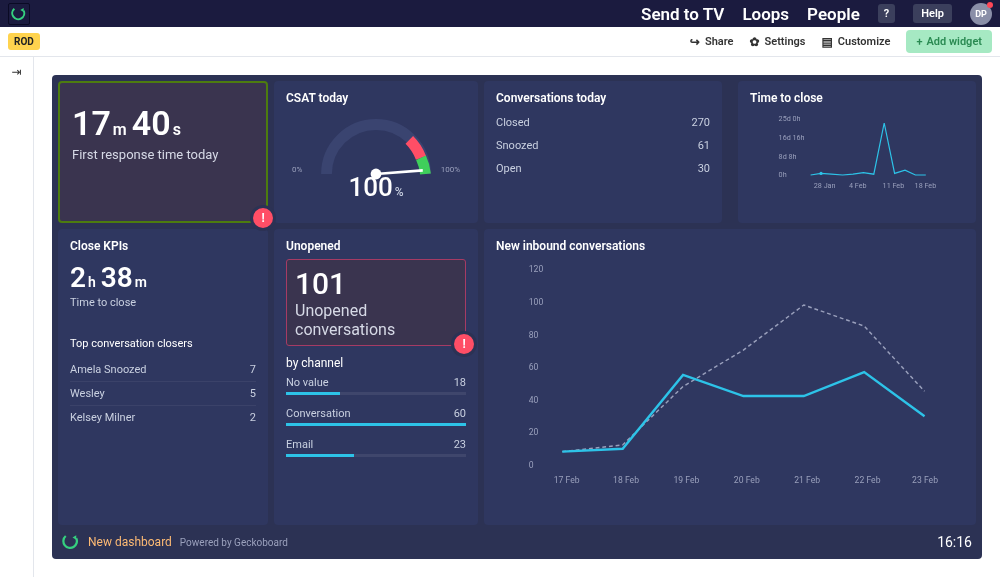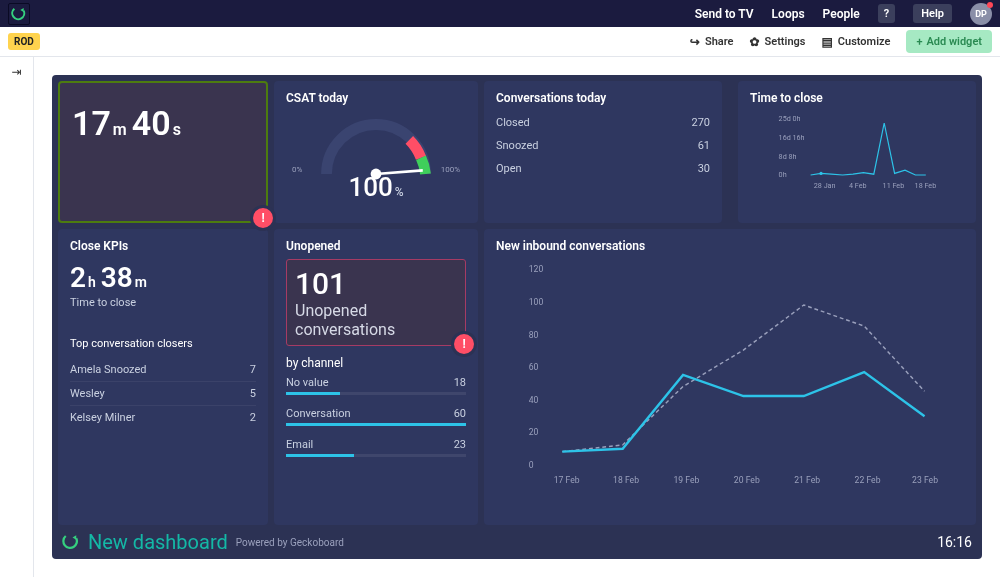--- a/index.html
+++ b/index.html
@@ -21,21 +21,21 @@
   }
   .topbar .logo-sq {
     width: 22px; height: 22px;
     background: #1b1b3f;
     border: 1px solid #0a0a24;
     display: flex; align-items: center; justify-content: center;
     border-radius: 2px;
   }
   .logo-sq svg { width: 16px; height: 16px; }
   .topbar-right { display: flex; align-items: center; gap: 18px; }
-  .topbar-right .nav-link { color: #fff; font-size: 12px; font-weight: 600; cursor: pointer; }
+  .topbar-right .nav-link { color: #fff; font-size: 17px; font-weight: 600; cursor: pointer; }
   .help-btn, .q-btn {
     background: #3b3f5c; color: #fff; font-size: 11px; font-weight: 600;
     padding: 3px 8px; border-radius: 3px; cursor: pointer;
   }
   .q-btn { padding: 3px 6px; }
   .avatar {
     width: 22px; height: 22px; border-radius: 50%; background: #8a8fa8;
     color: #fff; font-size: 9px; font-weight: 700; display: flex;
     align-items: center; justify-content: center; position: relative;
   }
@@ -143,21 +143,21 @@
   .chartcard svg { width:100%; height:230px; }
   .axis-lbl { font-size:9px; fill:#9aa0bc; }
   
   .footer {
     grid-column: 1 / 4;
     display:flex; align-items:center; justify-content:space-between;
     padding: 0 4px;
   }
   .footer-left { display:flex; align-items:center; gap:8px; }
   .footer-logo { width:18px; height:18px; }
-  .footer .dn { color:#14b8a6; font-size:20px; }
+  .footer .dn { color:#fdba74; font-size:12px; }
   .footer .pb { color:#9aa0bc; font-size:10px; }
   .footer .clock { color:#fff; font-size:14px; }
   
   .mini svg { width:100%; height:80px; }
 </style>
 </head>
 <body>
 
 <div class="topbar">
   <div class="logo-sq">
@@ -206,20 +206,21 @@
     <div class="dashboard">
       <div class="dash-grid">
 
         <div class="card frt">
           <div class="big">
             <span>17</span>
             <span class="u">m</span>
             <span>40</span>
             <span class="u">s</span>
           </div>
+          <div class="sub">First response time today</div>
           <div class="alert-dot">!</div>
         </div>
 
         <div class="card">
           <div class="card-title">CSAT today</div>
           <div class="gauge-wrap">
             <svg viewBox="0 0 140 80" width="130" height="72">
               <path d="M15 70 A55 55 0 0 1 125 70" fill="none" stroke="#3a4470" stroke-width="12"></path>
               <path d="M107 32 A55 55 0 0 1 120 52" fill="none" stroke="#ff4e66" stroke-width="12"></path>
               <path d="M120 52 A55 55 0 0 1 125 70" fill="none" stroke="#3fcf5b" stroke-width="12"></path>

